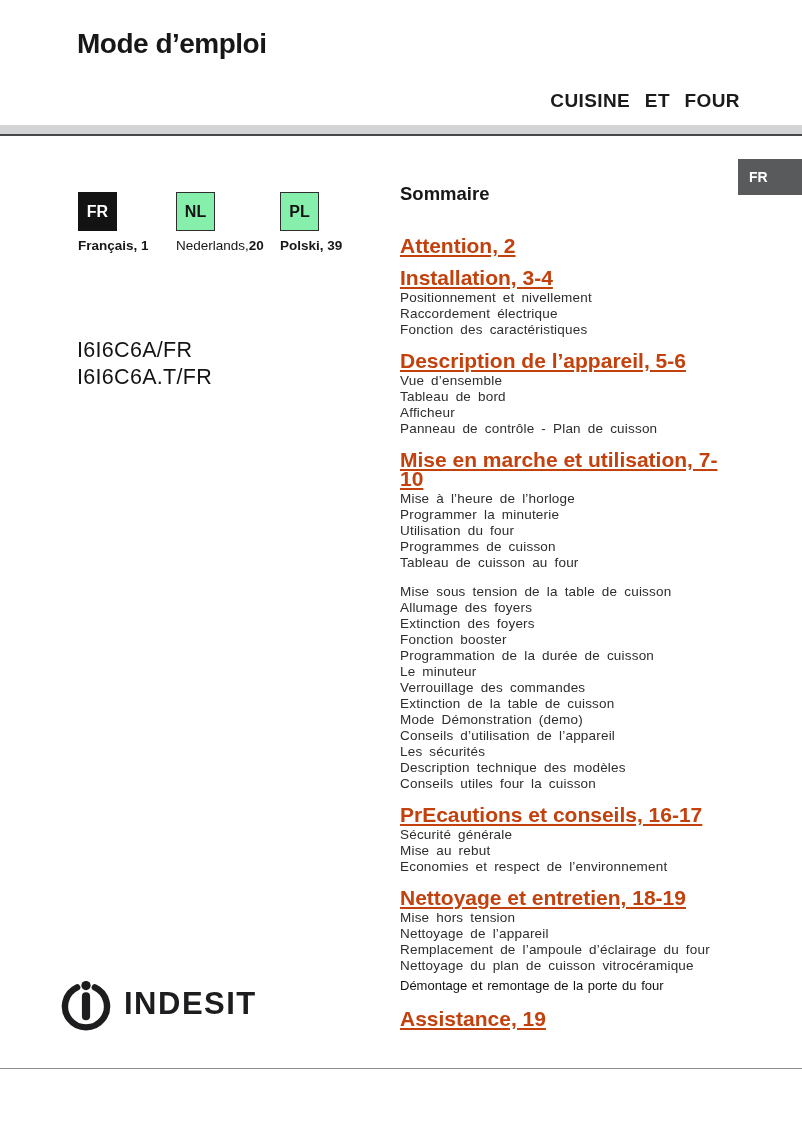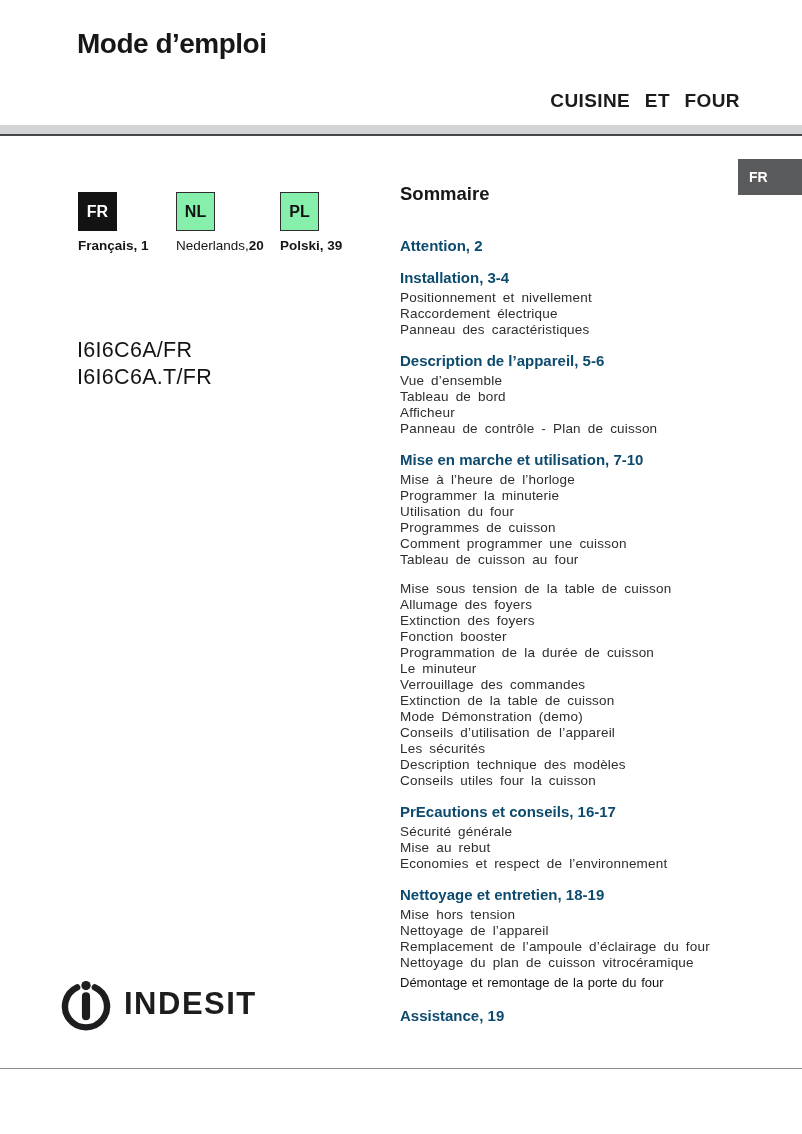--- a/index.html
+++ b/index.html
@@ -47,22 +47,22 @@
   .lang-label{margin-top:7px;font-size:13.5px;white-space:nowrap;color:#161616;}
   .lang-label .nm,.lang-label .pg{font-weight:bold;}
   .lang-label .nm.regular{font-weight:400;}
   
   .models{position:absolute;left:77px;top:337px;font-size:21.5px;font-weight:500;letter-spacing:0.3px;line-height:27px;color:#141414;}
   
   .toc{position:absolute;left:400px;top:183px;width:340px;}
   .toc-title{font-size:18.5px;font-weight:bold;margin:0 0 31px 0;color:#171717;}
   .toc-section{margin-bottom:13px;}
   .toc-heading{
-    font-size:15px;font-weight:bold;line-height:19px;
-    margin-bottom:3px;white-space:pre-line;color:#0c4a6e;
+    font-size:21px;font-weight:bold;line-height:19px;
+    margin-bottom:3px;white-space:pre-line;color:#c2410c;text-decoration:underline;
   }
   .toc-item{
     font-size:13.5px;line-height:16px;color:#2d2d2d;
     letter-spacing:0.2px;word-spacing:3px;
   }
   .toc-item-alt{
     font-size:13px;line-height:20px;color:#111111;
     letter-spacing:0;word-spacing:1px;margin-top:2px;
   }
   
@@ -107,36 +107,35 @@
   <div class="toc">
     <div class="toc-title">Sommaire</div>
     <div>
         <div class="toc-section">
           <div class="toc-heading">Attention, 2</div>
         </div>
         <div class="toc-section">
           <div class="toc-heading">Installation, 3-4</div>
           <div class="toc-item">Positionnement et nivellement</div>
           <div class="toc-item">Raccordement électrique</div>
-          <div class="toc-item">Panneau des caractéristiques</div>
+          <div class="toc-item">Fonction des caractéristiques</div>
         </div>
         <div class="toc-section">
           <div class="toc-heading">Description de l’appareil, 5-6</div>
           <div class="toc-item">Vue d’ensemble</div>
           <div class="toc-item">Tableau de bord</div>
           <div class="toc-item">Afficheur</div>
           <div class="toc-item">Panneau de contrôle - Plan de cuisson</div>
         </div>
         <div class="toc-section">
           <div class="toc-heading">Mise en marche et utilisation, 7-10</div>
           <div class="toc-item">Mise à l’heure de l’horloge</div>
           <div class="toc-item">Programmer la minuterie</div>
           <div class="toc-item">Utilisation du four</div>
           <div class="toc-item">Programmes de cuisson</div>
-          <div class="toc-item">Comment programmer une cuisson</div>
           <div class="toc-item">Tableau de cuisson au four</div>
         </div>
         <div class="toc-section">
           <div class="toc-item">Mise sous tension de la table de cuisson</div>
           <div class="toc-item">Allumage des foyers</div>
           <div class="toc-item">Extinction des foyers</div>
           <div class="toc-item">Fonction booster</div>
           <div class="toc-item">Programmation de la durée de cuisson</div>
           <div class="toc-item">Le minuteur</div>
           <div class="toc-item">Verrouillage des commandes</div>

